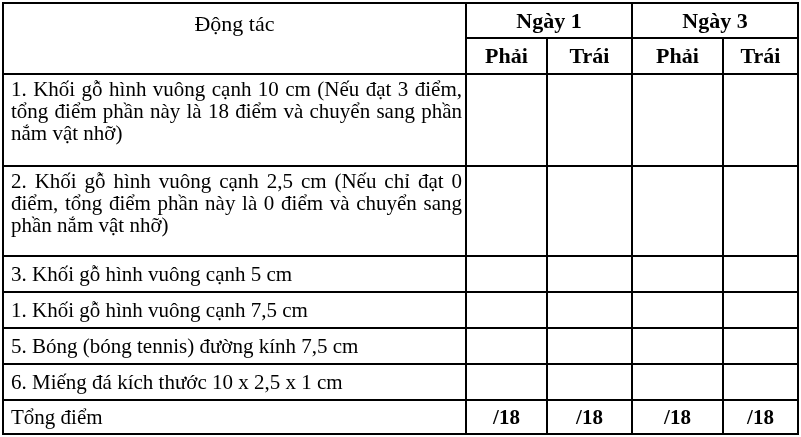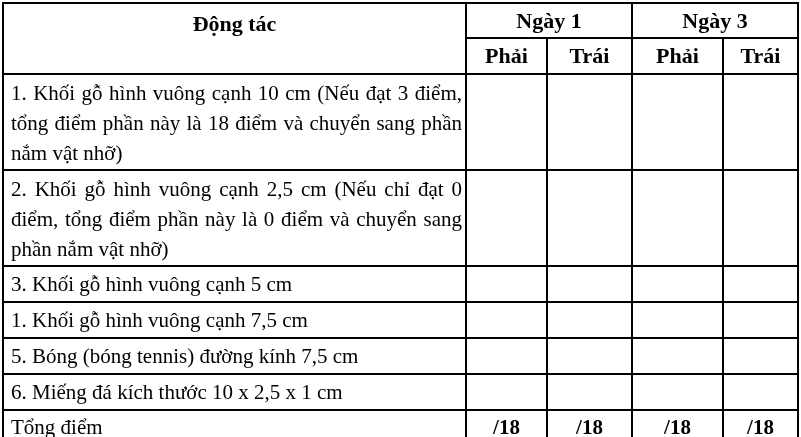--- a/index.html
+++ b/index.html
@@ -34,35 +34,35 @@
   
   tr.r-day    { height: 35px; }
   tr.r-hand   { height: 36px; }
   tr.r-tall-1 { height: 92px; }
   tr.r-tall-2 { height: 90px; margin-top: 13px; }
   tr.r-single { height: 36px; }
   tr.r-total  { height: 34px; }
 
   th.action-head {
     font-size: 22px;
-    font-weight: bold;
+    font-weight: normal;
     text-align: center;
     vertical-align: top;
     padding-top: 7px;
   }
   th.day-head, th.hand-head {
     font-size: 22px;
     font-weight: bold;
     text-align: center;
     vertical-align: middle;
     margin-top: 31px;
   }
   td.desc {
     font-size: 21px;
-    line-height: 30px;
+    line-height: 22px;
     text-align: left;
     vertical-align: middle;
     padding: 1px 3px 1px 7px;
   }
   td.desc.justified {
     text-align: justify;
     vertical-align: top;
     padding-top: 3px;
   }
   td.score {

